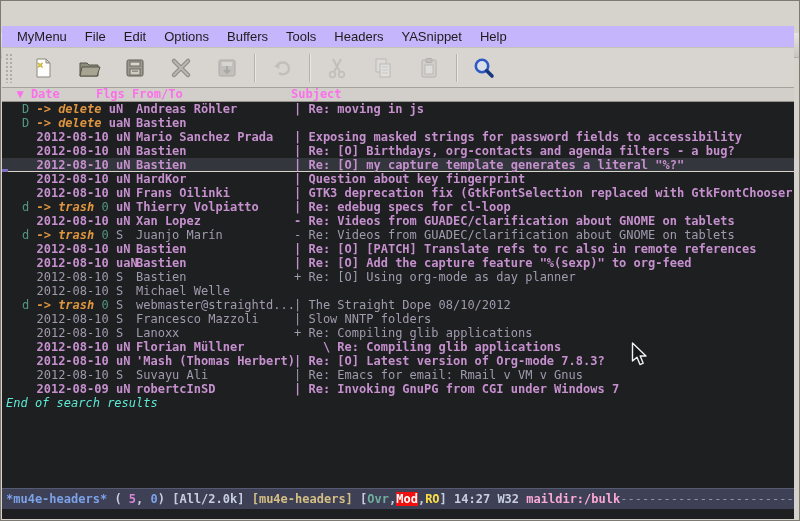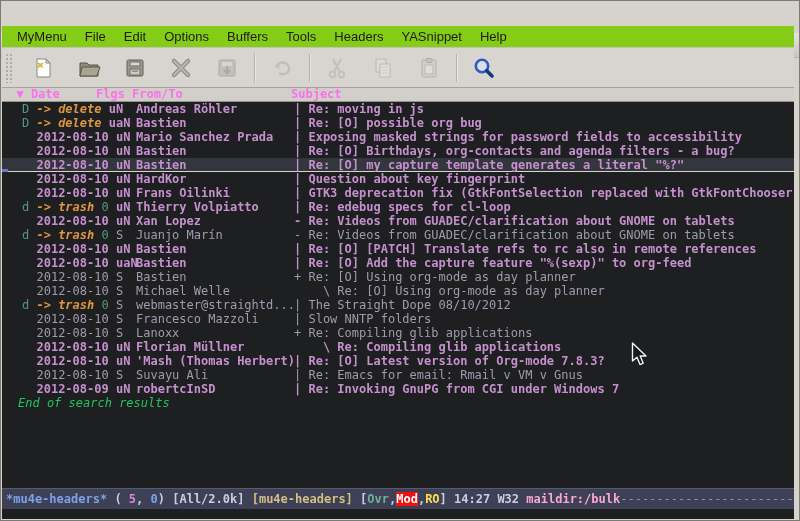--- a/index.html
+++ b/index.html
@@ -12,21 +12,21 @@
     font:bold 13px "Liberation Sans",sans-serif;color:#3a3935;}
   .controls{position:absolute;right:8px;top:0;display:flex;gap:5px;}
   .ctrl{width:23px;height:19px;border:1px solid #a19e98;border-top:none;border-radius:0 0 3px 3px;
     background:linear-gradient(#f4f3f1,#cecbc6);display:flex;align-items:center;justify-content:center;cursor:default;}
   .g-min{width:9px;height:3px;background:#fdfdfd;box-shadow:0 1px 0 #97948f;margin-top:6px;}
   .g-max{width:8px;height:7px;border:2px solid #fdfdfd;box-shadow:0 1px 0 #97948f, inset 0 1px 0 #97948f;}
   .g-close{font:bold 11px "DejaVu Sans",sans-serif;color:#fdfdfd;text-shadow:0 1px 1px #8f8c87;}
   
   .client{position:absolute;left:1px;top:25px;width:792px;height:493px;}
   
-  .menubar{position:absolute;left:0;top:0;width:100%;height:22px;background:#84cc16;
+  .menubar{position:absolute;left:0;top:0;width:100%;height:22px;background:#c4b5fd;
     border-bottom:1px solid #c4c1bb;display:flex;align-items:center;padding-left:6px;box-sizing:border-box;}
   .menu-item{font:13px "Liberation Sans",sans-serif;color:#1d1c1a;padding:0 9px;line-height:22px;}
   
   .toolbar{position:absolute;left:0;top:22px;width:100%;height:40px;background:#d8d5d0;
     border-bottom:1px solid #a5a29c;display:flex;align-items:center;box-sizing:border-box;padding-left:3px;}
   .tb-handle{width:7px;height:30px;margin-right:8px;
     background-image:radial-gradient(#aeaba5 1px,transparent 1.2px);background-size:4px 4px;}
   .tb-btn{width:24px;height:24px;margin:0 11px;background:none;border:none;padding:0;display:flex;align-items:center;justify-content:center;}
   .tb-btn.disabled{opacity:.35;filter:grayscale(1);}
   .tb-sep{width:1px;height:28px;background:#b5b2ac;margin:0 4px;box-shadow:1px 0 0 #e9e7e4;}
@@ -41,21 +41,21 @@
   .hrow.current{background:#33363c;box-shadow:inset 0 -1px 0 #d8d4ca;}
   .pre{white-space:pre;}
   .left{display:inline-block;padding-left:20px;}
   .from{position:absolute;left:134px;top:0;width:159px;overflow:hidden;}
   .subj{position:absolute;left:292px;top:0;right:0;overflow:hidden;}
   .c-unread{color:#c690ce;font-weight:bold;}
   .c-seen{color:#a29aae;font-weight:normal;}
   .c-mark{color:#55967f;}
   .c-action{color:#e0963f;font-weight:bold;font-style:italic;}
   .fringe-mark{position:absolute;left:0;bottom:0;width:6px;height:3px;background:#7e6bc4;}
-  .end-line{height:14px;padding-left:16px;color:#22c55e;font-style:italic;white-space:pre;}
+  .end-line{height:14px;padding-left:4px;color:#5eead4;font-style:italic;white-space:pre;}
   
   .modeline{position:absolute;left:0;top:462px;width:100%;height:21px;background:#3e4156;
     font:bold 12px/21px "DejaVu Sans Mono",monospace;white-space:pre;overflow:hidden;padding-left:4px;box-sizing:border-box;
     border-top:1px solid #565a72;color:#c9cde0;}
   .ml-fg{color:#c9cde0;}
   .ml-bufname{color:#7ca2e8;}
   .ml-num-magenta{color:#d983d9;}
   .ml-num-blue{color:#7ca2e8;}
   .ml-major-mode{color:#d5bf85;}
   .ml-ovr{color:#6fae9c;}
@@ -173,33 +173,33 @@
             <path d="M14.8 14.8 L20 20" stroke="#16377e" stroke-width="3.6" stroke-linecap="round"></path>
           </svg>
         </button>
       </div>
 
     <div class="headerline">  ▼ Date     Flgs From/To               Subject</div>
 
     <div class="buffer">
       <div>
           <div class="hrow"><span class="left pre"><span class="c-mark">D</span><span> </span><span class="c-action">-&gt; delete</span><span> </span><span class="c-unread">uN</span></span><span class="from pre c-unread">Andreas Röhler</span><span class="subj pre c-unread">| Re: moving in js</span></div>
-          <div class="hrow"><span class="left pre"><span class="c-mark">D</span><span> </span><span class="c-action">-&gt; delete</span><span> </span><span class="c-unread">uaN</span></span><span class="from pre c-unread">Bastien</span><span class="subj pre c-unread">| Re: [O] possible org bug</span></div>
+          <div class="hrow"><span class="left pre"><span class="c-mark">D</span><span> </span><span class="c-action">-&gt; delete</span><span> </span><span class="c-unread">uaN</span></span><span class="from pre c-unread">Bastien</span></div>
           <div class="hrow"><span class="left pre"><span> </span><span> </span><span class="c-unread">2012-08-10</span><span> </span><span class="c-unread">uN</span></span><span class="from pre c-unread">Mario Sanchez Prada</span><span class="subj pre c-unread">| Exposing masked strings for password fields to accessibility</span></div>
           <div class="hrow"><span class="left pre"><span> </span><span> </span><span class="c-unread">2012-08-10</span><span> </span><span class="c-unread">uN</span></span><span class="from pre c-unread">Bastien</span><span class="subj pre c-unread">| Re: [O] Birthdays, org-contacts and agenda filters - a bug?</span></div>
           <div class="hrow current"><span class="left pre"><span> </span><span> </span><span class="c-unread">2012-08-10</span><span> </span><span class="c-unread">uN</span></span><span class="from pre c-unread">Bastien</span><span class="subj pre c-unread">| Re: [O] my capture template generates a literal "%?"</span><span class="fringe-mark"></span></div>
           <div class="hrow"><span class="left pre"><span> </span><span> </span><span class="c-unread">2012-08-10</span><span> </span><span class="c-unread">uN</span></span><span class="from pre c-unread">HardKor</span><span class="subj pre c-unread">| Question about key fingerprint</span></div>
           <div class="hrow"><span class="left pre"><span> </span><span> </span><span class="c-unread">2012-08-10</span><span> </span><span class="c-unread">uN</span></span><span class="from pre c-unread">Frans Oilinki</span><span class="subj pre c-unread">| GTK3 deprecation fix (GtkFontSelection replaced with GtkFontChooser)</span></div>
           <div class="hrow"><span class="left pre"><span class="c-mark">d</span><span> </span><span class="c-action">-&gt; trash</span><span> </span><span class="c-mark">0</span><span> </span><span class="c-unread">uN</span></span><span class="from pre c-unread">Thierry Volpiatto</span><span class="subj pre c-unread">| Re: edebug specs for cl-loop</span></div>
           <div class="hrow"><span class="left pre"><span> </span><span> </span><span class="c-unread">2012-08-10</span><span> </span><span class="c-unread">uN</span></span><span class="from pre c-unread">Xan Lopez</span><span class="subj pre c-unread">- Re: Videos from GUADEC/clarification about GNOME on tablets</span></div>
           <div class="hrow"><span class="left pre"><span class="c-mark">d</span><span> </span><span class="c-action">-&gt; trash</span><span> </span><span class="c-mark">0</span><span> </span><span class="c-seen">S</span></span><span class="from pre c-seen">Juanjo Marín</span><span class="subj pre c-seen">- Re: Videos from GUADEC/clarification about GNOME on tablets</span></div>
           <div class="hrow"><span class="left pre"><span> </span><span> </span><span class="c-unread">2012-08-10</span><span> </span><span class="c-unread">uN</span></span><span class="from pre c-unread">Bastien</span><span class="subj pre c-unread">| Re: [O] [PATCH] Translate refs to rc also in remote references</span></div>
           <div class="hrow"><span class="left pre"><span> </span><span> </span><span class="c-unread">2012-08-10</span><span> </span><span class="c-unread">uaN</span></span><span class="from pre c-unread">Bastien</span><span class="subj pre c-unread">| Re: [O] Add the capture feature "%(sexp)" to org-feed</span></div>
           <div class="hrow"><span class="left pre"><span> </span><span> </span><span class="c-seen">2012-08-10</span><span> </span><span class="c-seen">S</span></span><span class="from pre c-seen">Bastien</span><span class="subj pre c-seen">+ Re: [O] Using org-mode as day planner</span></div>
-          <div class="hrow"><span class="left pre"><span> </span><span> </span><span class="c-seen">2012-08-10</span><span> </span><span class="c-seen">S</span></span><span class="from pre c-seen">Michael Welle</span><span class="subj pre c-seen">    \ Re: [O] Using org-mode as day planner</span></div>
+          <div class="hrow"><span class="left pre"><span> </span><span> </span><span class="c-seen">2012-08-10</span><span> </span><span class="c-seen">S</span></span><span class="from pre c-seen">Michael Welle</span></div>
           <div class="hrow"><span class="left pre"><span class="c-mark">d</span><span> </span><span class="c-action">-&gt; trash</span><span> </span><span class="c-mark">0</span><span> </span><span class="c-seen">S</span></span><span class="from pre c-seen">webmaster@straightd...</span><span class="subj pre c-seen">| The Straight Dope 08/10/2012</span></div>
           <div class="hrow"><span class="left pre"><span> </span><span> </span><span class="c-seen">2012-08-10</span><span> </span><span class="c-seen">S</span></span><span class="from pre c-seen">Francesco Mazzoli</span><span class="subj pre c-seen">| Slow NNTP folders</span></div>
           <div class="hrow"><span class="left pre"><span> </span><span> </span><span class="c-seen">2012-08-10</span><span> </span><span class="c-seen">S</span></span><span class="from pre c-seen">Lanoxx</span><span class="subj pre c-seen">+ Re: Compiling glib applications</span></div>
           <div class="hrow"><span class="left pre"><span> </span><span> </span><span class="c-unread">2012-08-10</span><span> </span><span class="c-unread">uN</span></span><span class="from pre c-unread">Florian Müllner</span><span class="subj pre c-unread">    \ Re: Compiling glib applications</span></div>
           <div class="hrow"><span class="left pre"><span> </span><span> </span><span class="c-unread">2012-08-10</span><span> </span><span class="c-unread">uN</span></span><span class="from pre c-unread">'Mash (Thomas Herbert)</span><span class="subj pre c-unread">| Re: [O] Latest version of Org-mode 7.8.3?</span></div>
           <div class="hrow"><span class="left pre"><span> </span><span> </span><span class="c-seen">2012-08-10</span><span> </span><span class="c-seen">S</span></span><span class="from pre c-seen">Suvayu Ali</span><span class="subj pre c-seen">| Re: Emacs for email: Rmail v VM v Gnus</span></div>
           <div class="hrow"><span class="left pre"><span> </span><span> </span><span class="c-unread">2012-08-09</span><span> </span><span class="c-unread">uN</span></span><span class="from pre c-unread">robertcInSD</span><span class="subj pre c-unread">| Re: Invoking GnuPG from CGI under Windows 7</span></div>
         </div>
       <div class="end-line">End of search results</div>
     </div>

